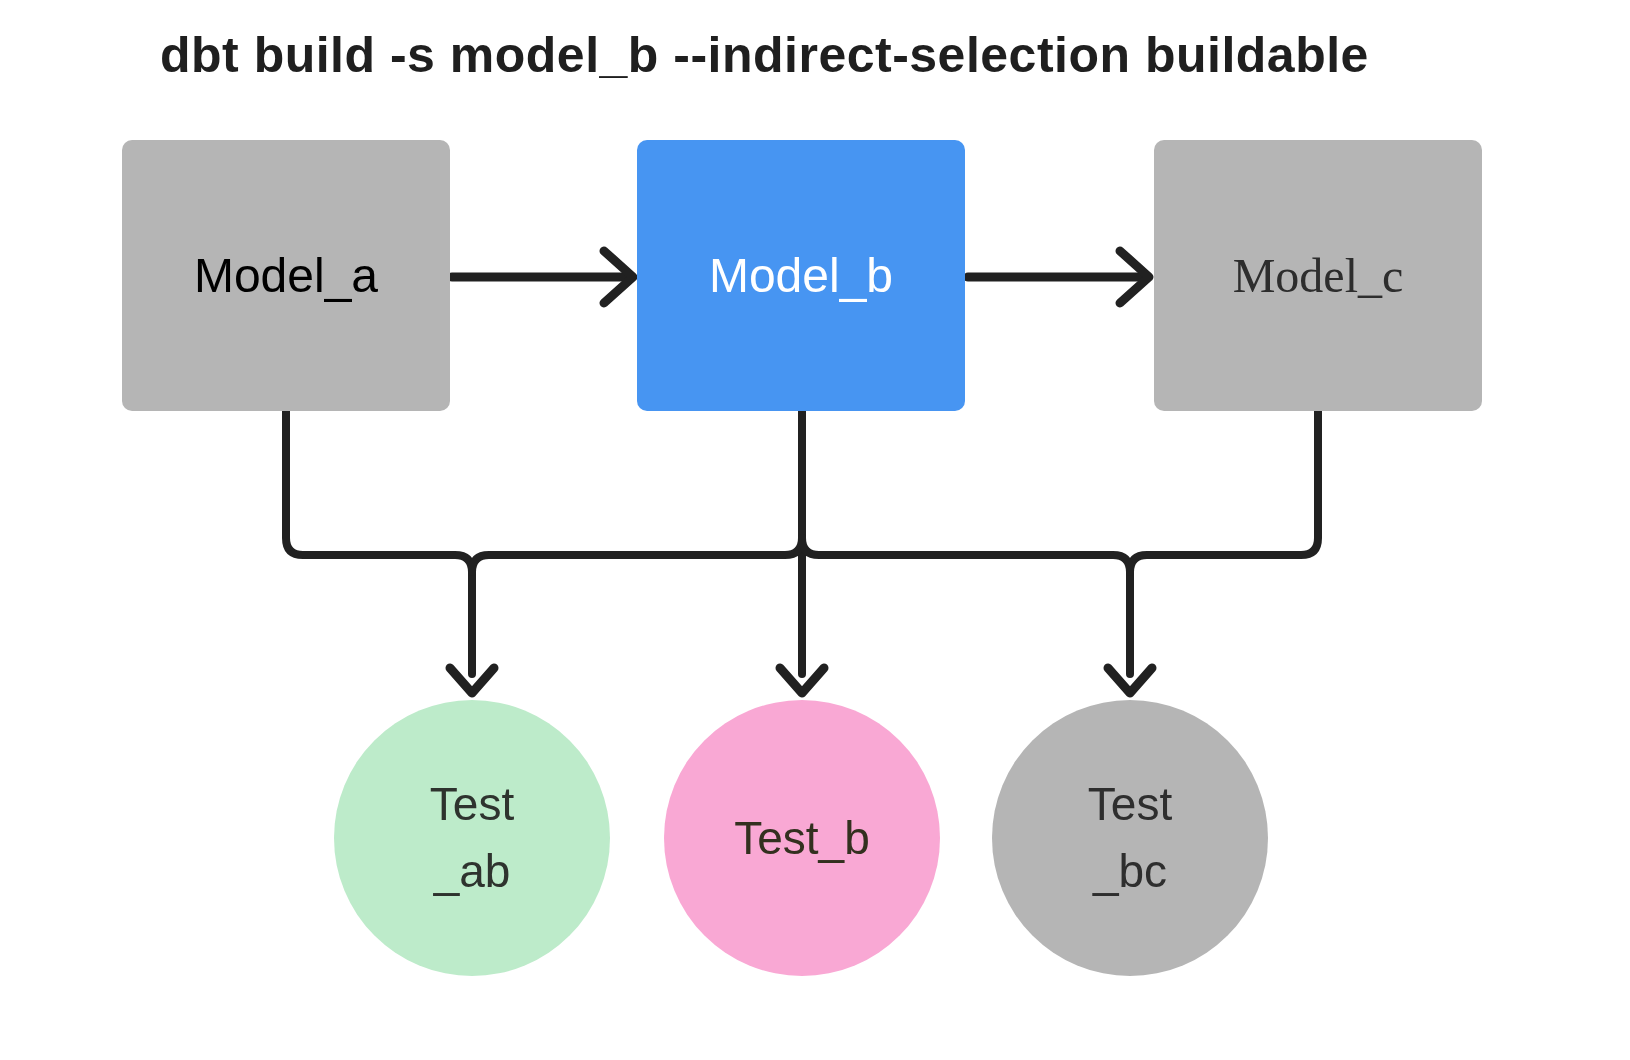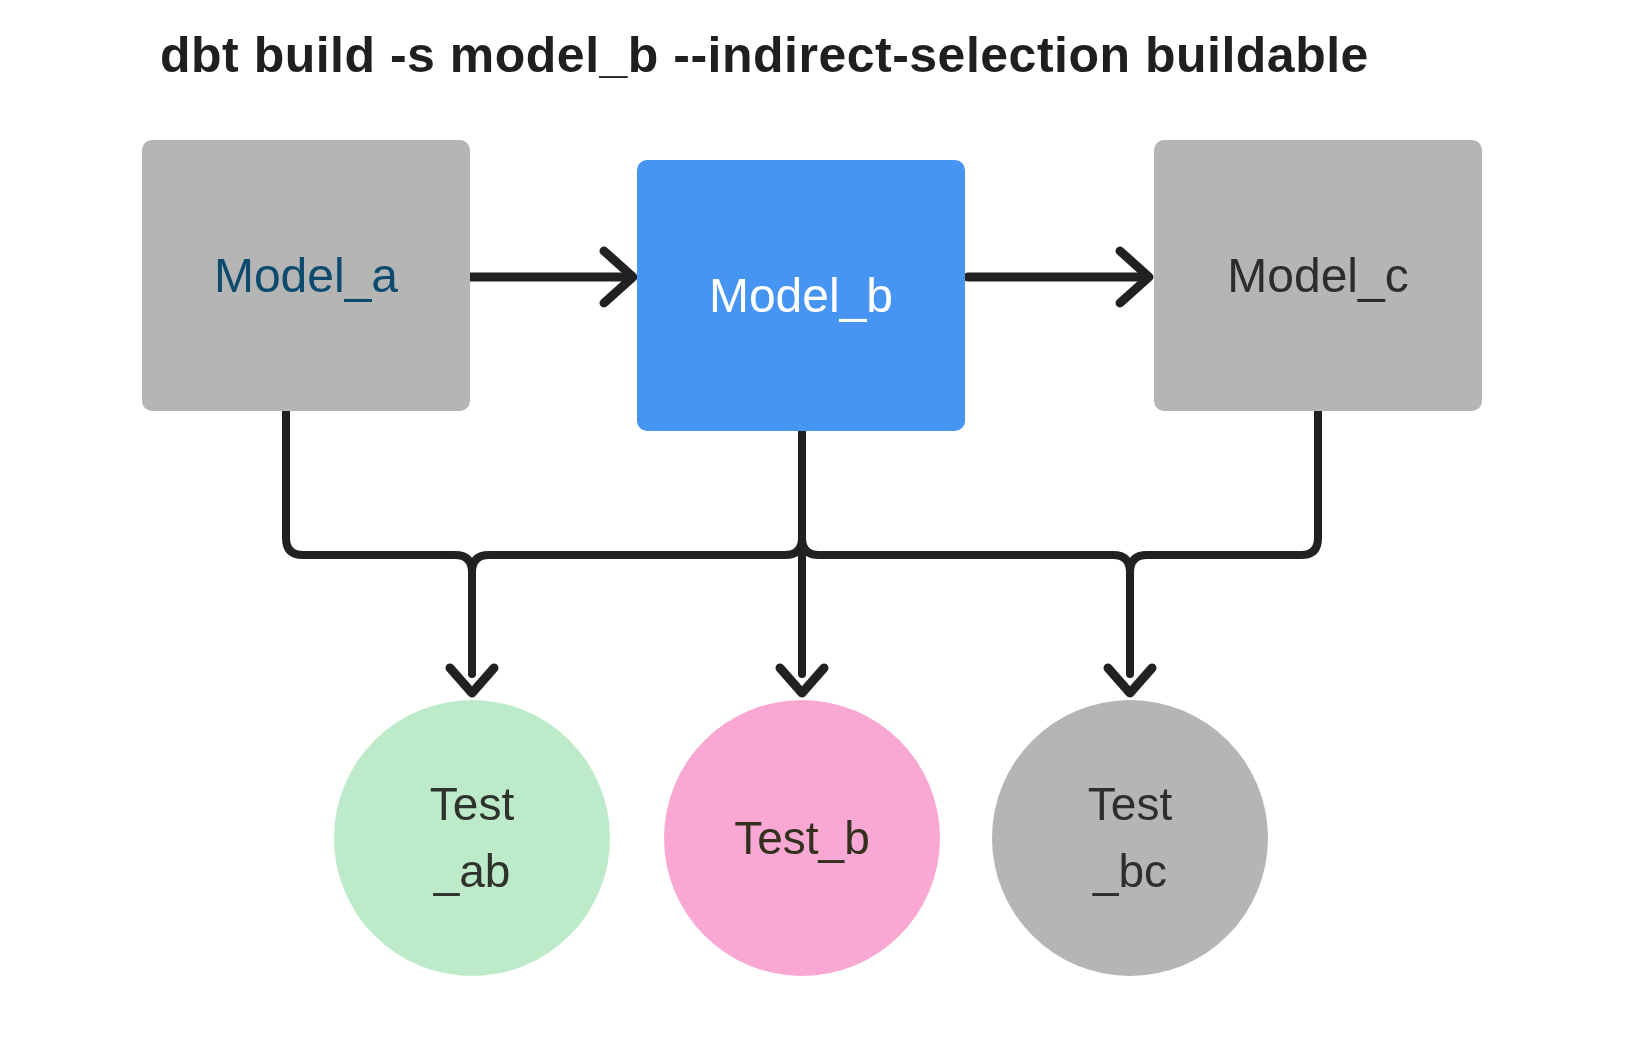--- a/index.html
+++ b/index.html
@@ -27,21 +27,21 @@
     text-align:center;
   }
   .rect-node{
     width:328px;height:271px;
     top:140px;
     border-radius:10px;
     font-size:48px;
     font-weight:500;
   }
   #node-model-a{left:122px;}
-  #node-model-b{left:637px;margin-top:20px;}
+  #node-model-b{left:637px;}
   #node-model-c{left:1154px;}
   .circle-node{
     width:276px;height:276px;
     top:700px;
     border-radius:50%;
     flex-direction:column;
     font-size:46px;
     font-weight:500;
   }
   #node-test-ab{left:334px;}
@@ -90,27 +90,27 @@
 
     <path class="conn" d="M 472 572 Q 472 555 489 555 L 785 555 Q 802 555 802 538" style="stroke: rgb(33, 33, 33);"></path>
 
     <path class="conn" d="M 802 538 Q 802 555 819 555 L 1113 555 Q 1130 555 1130 572" style="stroke: rgb(33, 33, 33);"></path>
 
     <path class="head" d="M 450 668 L 472 693 L 494 668" style="stroke: rgb(33, 33, 33);"></path>
     <path class="head" d="M 780 668 L 802 693 L 824 668" style="stroke: rgb(33, 33, 33);"></path>
     <path class="head" d="M 1108 668 L 1130 693 L 1152 668" style="stroke: rgb(33, 33, 33);"></path>
   </svg>
 
-  <div class="node rect-node" id="node-model-a" style="background: rgb(181, 181, 181); color: #0c4a6e; margin-left: 20px;">
+  <div class="node rect-node" id="node-model-a" style="background: rgb(181, 181, 181); color: #000000;">
     <span>Model_a</span>
   </div>
   <div class="node rect-node" id="node-model-b" style="background: rgb(71, 149, 242); color: rgb(255, 255, 255);">
     <span>Model_b</span>
   </div>
-  <div class="node rect-node" id="node-model-c" style="background: rgb(181, 181, 181); color: rgb(45, 45, 45);">
+  <div class="node rect-node" id="node-model-c" style="background: rgb(181, 181, 181); color: rgb(45, 45, 45); font-family: Liberation Serif, serif;">
     <span>Model_c</span>
   </div>
 
   <div class="node circle-node" id="node-test-ab" style="background: rgb(189, 235, 202); color: rgb(46, 51, 46);">
     <span>Test</span>
     <span>_ab</span>
   </div>
   <div class="node circle-node" id="node-test-b" style="background: #f9a8d4; color: rgb(51, 48, 31);">
     <span>Test_b</span>
     <span></span>

